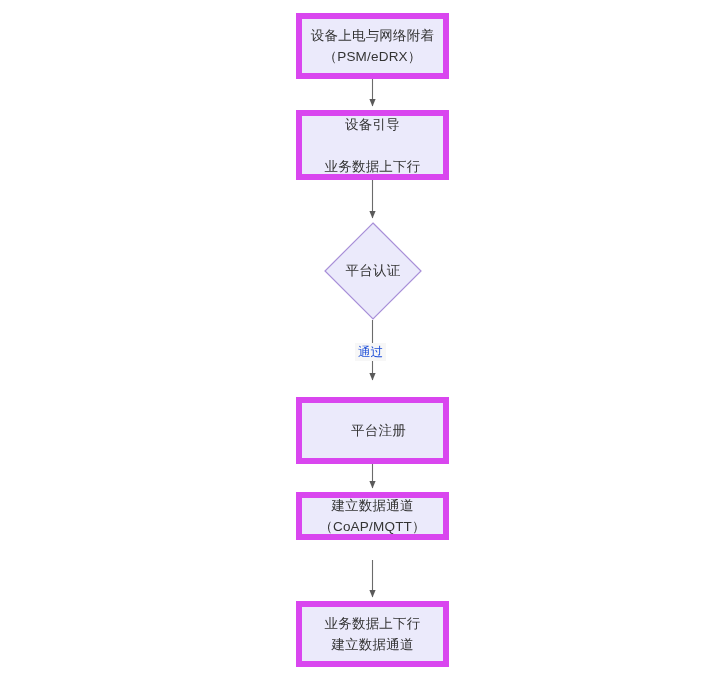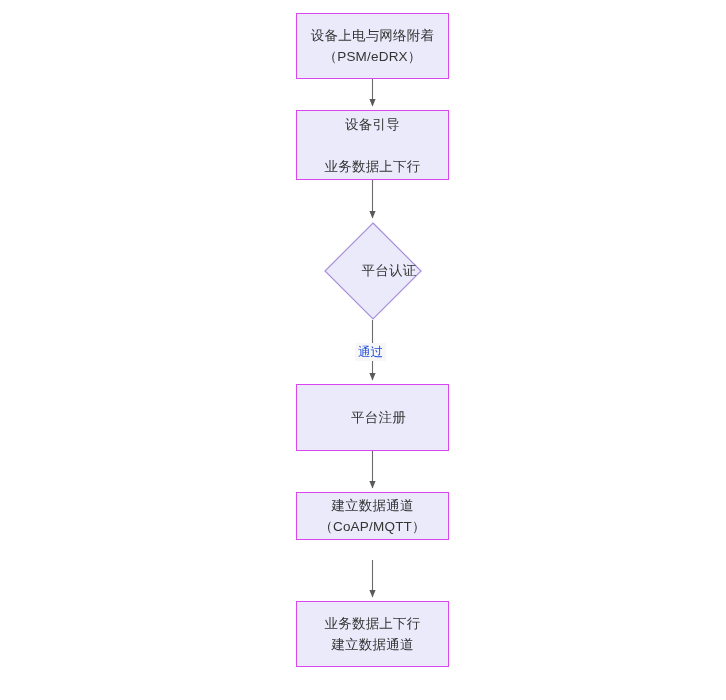--- a/index.html
+++ b/index.html
@@ -18,21 +18,21 @@
     position: relative;
     width: 726px;
     height: 700px;
   }
 
   
   .node {
     position: absolute;
     box-sizing: border-box;
     background: #ebeafb;
-    border: 1px solid #d946ef;
+    border: 6px solid #d946ef;
     display: flex;
     flex-direction: column;
     align-items: center;
     justify-content: center;
     color: #333333;
     font-size: 13.5px;
     line-height: 21px;
     letter-spacing: 0.2px;
     white-space: nowrap;
   }
@@ -44,42 +44,42 @@
 
   
   .rect {
     left: 296px;
     width: 153px;
     height: 66px;
   }
 
   #node-power   { top: 13px; }
   #node-boot    { top: 110px; height: 70px; gap: 21px; }
-  #node-reg     { top: 384px; height: 67px; padding-left: 12px; }
+  #node-reg     { top: 397px; height: 67px; padding-left: 12px; }
   #node-channel { top: 492px; height: 48px; }
   #node-data    { top: 601px; height: 66px; }
 
   
   .diamond-wrap {
     position: absolute;
     left: 324px;
     top: 222px;
     width: 98px;
     height: 98px;
   }
   .diamond-shape {
     position: absolute;
     left: 0;
     top: 0;
     width: 100%;
     height: 100%;
   }
   .diamond-label {
     position: absolute;
-    left: 16px;
+    left: 0;
     top: 0;
     width: 100%;
     height: 100%;
     display: flex;
     align-items: center;
     justify-content: center;
     color: #333333;
     font-size: 13.5px;
     letter-spacing: 0.2px;
     white-space: nowrap;

